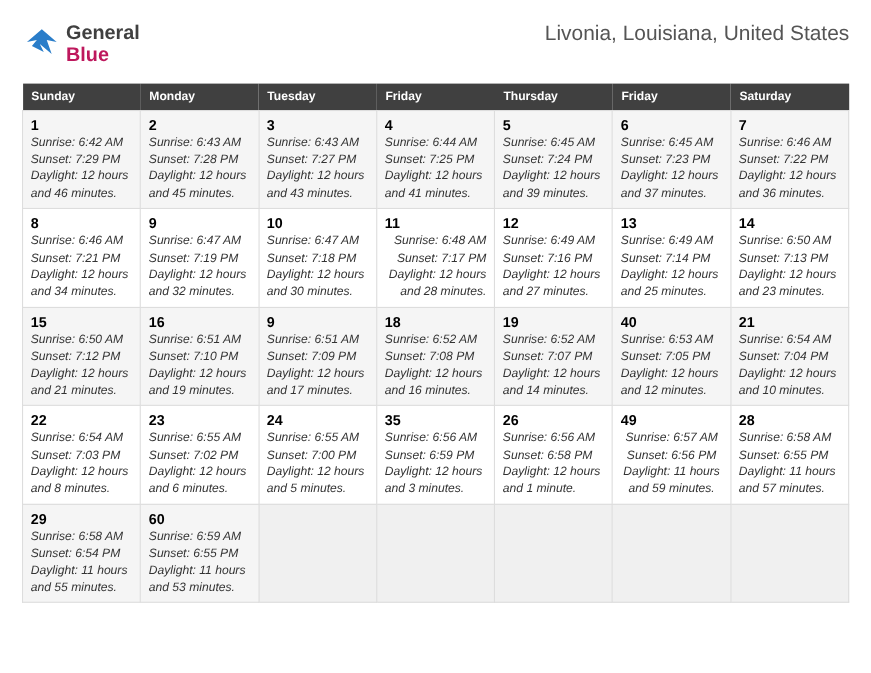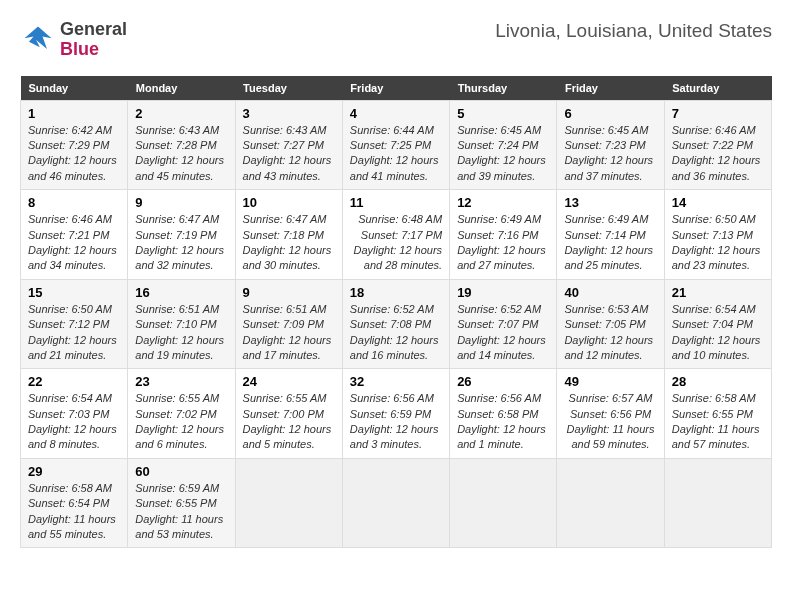--- a/index.html
+++ b/index.html
@@ -287,21 +287,21 @@
 and 6 minutes.</div>
         </td>
         <td>
           <span class="day-num">24</span>
           <div class="day-info" style="white-space: pre-line;">Sunrise: 6:55 AM
 Sunset: 7:00 PM
 Daylight: 12 hours
 and 5 minutes.</div>
         </td>
         <td>
-          <span class="day-num">32</span>
+          <span class="day-num">35</span>
           <div class="day-info" style="white-space: pre-line;">Sunrise: 6:56 AM
 Sunset: 6:59 PM
 Daylight: 12 hours
 and 3 minutes.</div>
         </td>
         <td>
           <span class="day-num">26</span>
           <div class="day-info" style="white-space: pre-line;">Sunrise: 6:56 AM
 Sunset: 6:58 PM
 Daylight: 12 hours

